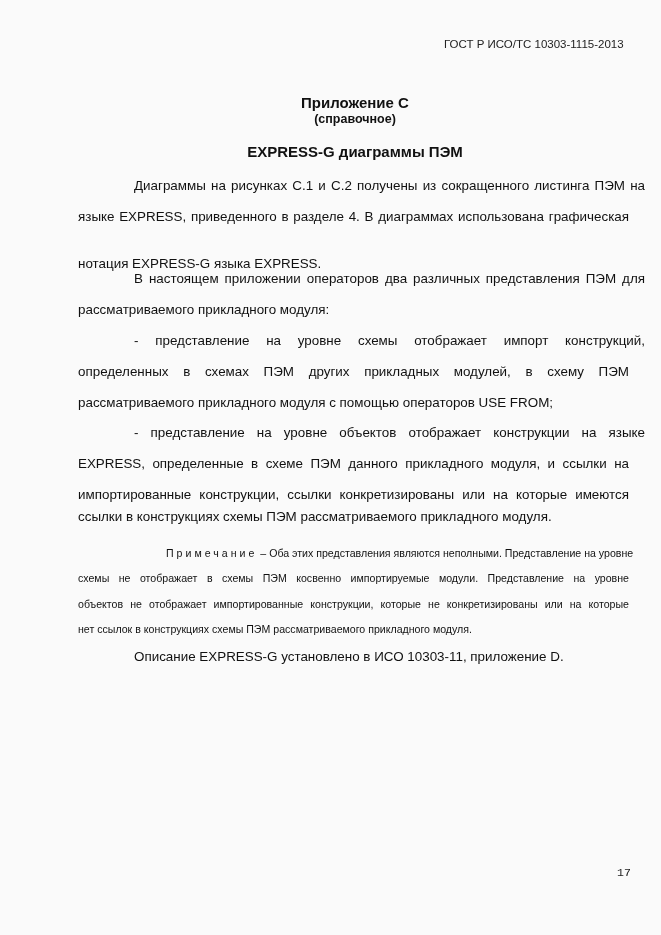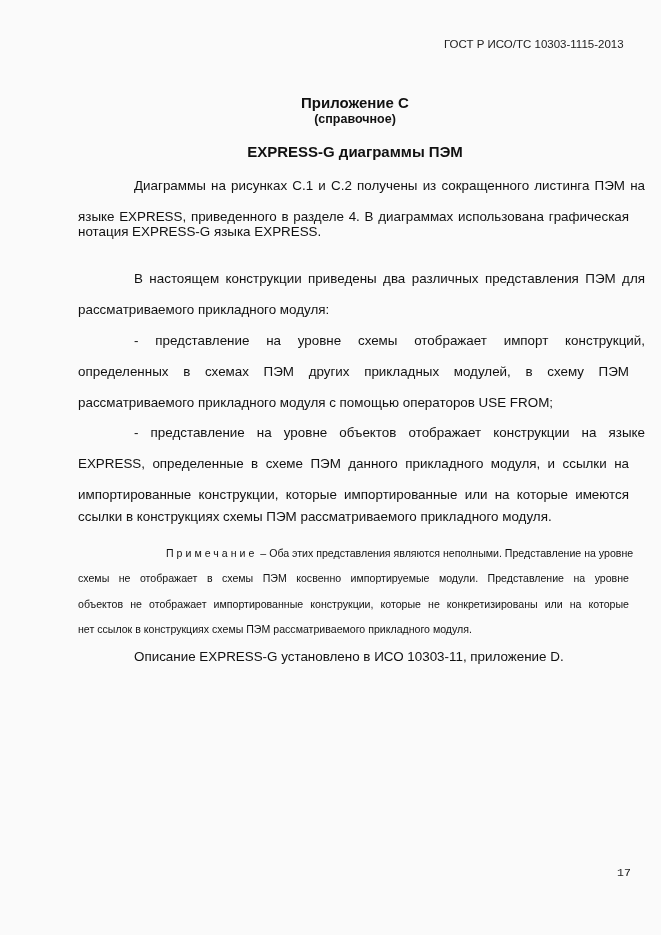--- a/index.html
+++ b/index.html
@@ -65,38 +65,38 @@
 
 <div class="header-code">ГОСТ Р ИСО/ТС 10303-1115-2013</div>
 
 <div class="title">Приложение C</div>
 <div class="subtitle">(справочное)</div>
 <div class="section-title">EXPRESS-G диаграммы ПЭМ</div>
 
 <div>
   <div class="line indent" style="top:178px">Диаграммы на рисунках C.1 и C.2 получены из сокращенного листинга ПЭМ на</div>
   <div class="line" style="top:209px">языке EXPRESS, приведенного в разделе 4. В диаграммах использована графическая</div>
-  <div class="line last" style="top:224px">нотация EXPRESS-G языка EXPRESS.</div>
+  <div class="line last" style="top:256px">нотация EXPRESS-G языка EXPRESS.</div>
 </div>
 
 <div>
-  <div class="line indent" style="top:271px">В настоящем конструкции приведены два различных представления ПЭМ для</div>
+  <div class="line indent" style="top:271px">В настоящем приложении операторов два различных представления ПЭМ для</div>
   <div class="line last" style="top:302px">рассматриваемого прикладного модуля:</div>
 </div>
 
 <div>
   <div class="line indent" style="top:333px">- представление на уровне схемы отображает импорт конструкций,</div>
   <div class="line" style="top:364px">определенных в схемах ПЭМ других прикладных модулей, в схему ПЭМ</div>
   <div class="line last" style="top:395px">рассматриваемого прикладного модуля с помощью операторов USE FROM;</div>
 </div>
 
 <div>
   <div class="line indent" style="top:425px">- представление на уровне объектов отображает конструкции на языке</div>
   <div class="line" style="top:456px">EXPRESS, определенные в схеме ПЭМ данного прикладного модуля, и ссылки на</div>
-  <div class="line" style="top:487px">импортированные конструкции, которые импортированные или на которые имеются</div>
+  <div class="line" style="top:487px">импортированные конструкции, ссылки конкретизированы или на которые имеются</div>
   <div class="line last" style="top:509px">ссылки в конструкциях схемы ПЭМ рассматриваемого прикладного модуля.</div>
 </div>
 
 <div>
   <div class="note-line indent" style="top:547px">
     <span class="note-label">Примечание</span>
     <span>–</span>
     <span>Оба этих представления являются неполными. Представление на уровне</span>
   </div>
   <div class="note-line" style="top:572px">схемы не отображает в схемы ПЭМ косвенно импортируемые модули. Представление на уровне</div>

